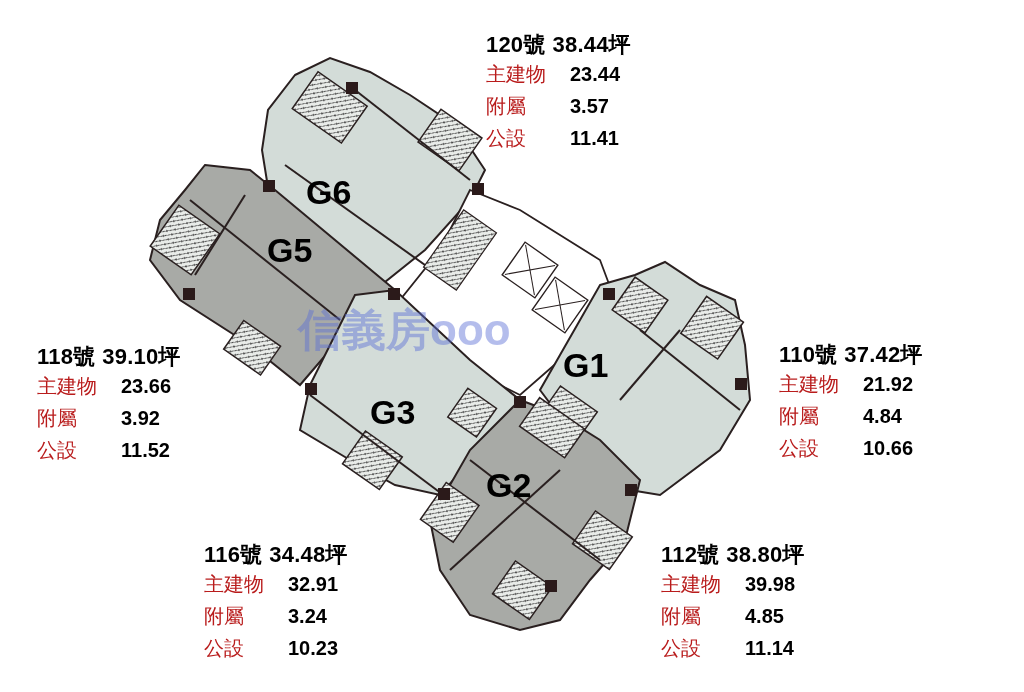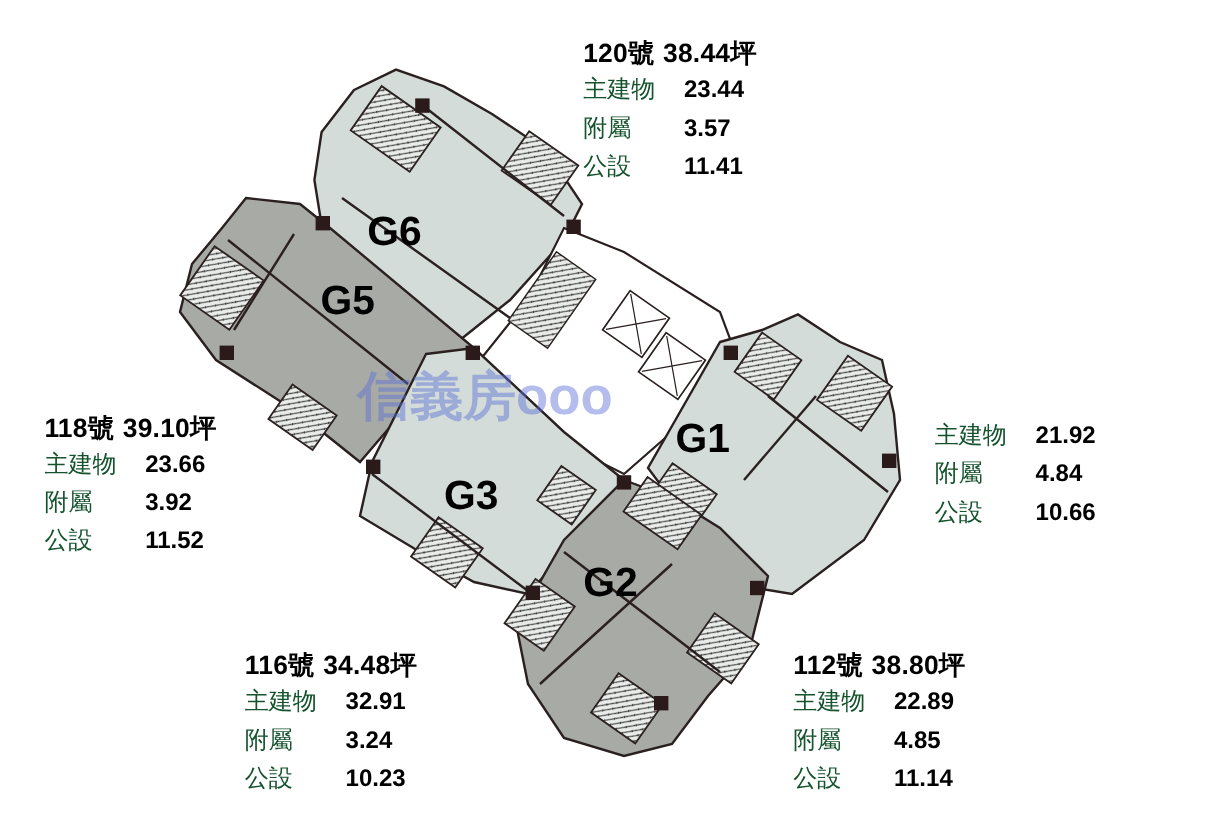--- a/index.html
+++ b/index.html
@@ -3,21 +3,21 @@
 <meta charset="utf-8">
 <style>
   html,body{margin:0;padding:0;background:#ffffff;}
   body{width:1024px;height:692px;position:relative;overflow:hidden;font-family:"Liberation Sans","DejaVu Sans",sans-serif;}
   #plan{position:absolute;left:0;top:0;width:1024px;height:692px;}
   .unit-info{position:absolute;line-height:1;}
   .unit-title{font-size:22px;font-weight:bold;color:#000000;letter-spacing:0.2px;white-space:nowrap;}
   .unit-title .num,.unit-title .area{display:inline;}
   .unit-title .gap{display:inline-block;width:7px;}
   .row{display:flex;align-items:baseline;margin-top:8px;height:24px;}
-  .lbl{font-family:"DejaVu Serif","Liberation Serif",serif;font-size:20px;color:#14532d;width:84px;white-space:nowrap;}
+  .lbl{font-family:"DejaVu Serif","Liberation Serif",serif;font-size:20px;color:#b91c1c;width:84px;white-space:nowrap;}
   .val{font-size:20px;font-weight:bold;color:#000000;}
   .glabel{font-family:"Liberation Sans","DejaVu Sans",sans-serif;font-weight:bold;font-size:34px;fill:#000;}
   .watermark{font-family:"Liberation Sans","DejaVu Sans",sans-serif;font-weight:bold;font-size:44px;fill:#5b6fd6;opacity:0.45;}
 </style>
 </head>
 <body>
 
 <svg id="plan" viewBox="0 0 1024 692" xmlns="http://www.w3.org/2000/svg">
   <defs>
     <pattern id="hatch" width="6" height="6" patternUnits="userSpaceOnUse">
@@ -134,20 +134,23 @@
       <span class="lbl">附屬</span>
       <span class="val">3.92</span>
     </div>
   <div class="row">
       <span class="lbl">公設</span>
       <span class="val">11.52</span>
     </div>
 </div>
 
 <div class="unit-info" style="left:779px;top:344px;">
+  <div class="unit-title">
+    <span class="num">110號</span><span class="gap"></span><span class="area">37.42坪</span>
+  </div>
   <div class="row">
       <span class="lbl">主建物</span>
       <span class="val">21.92</span>
     </div>
   <div class="row">
       <span class="lbl">附屬</span>
       <span class="val">4.84</span>
     </div>
   <div class="row">
       <span class="lbl">公設</span>
@@ -172,21 +175,21 @@
       <span class="val">10.23</span>
     </div>
 </div>
 
 <div class="unit-info" style="left:661px;top:544px;">
   <div class="unit-title">
     <span class="num">112號</span><span class="gap"></span><span class="area">38.80坪</span>
   </div>
   <div class="row">
       <span class="lbl">主建物</span>
-      <span class="val">22.89</span>
+      <span class="val">39.98</span>
     </div>
   <div class="row">
       <span class="lbl">附屬</span>
       <span class="val">4.85</span>
     </div>
   <div class="row">
       <span class="lbl">公設</span>
       <span class="val">11.14</span>
     </div>
 </div>

